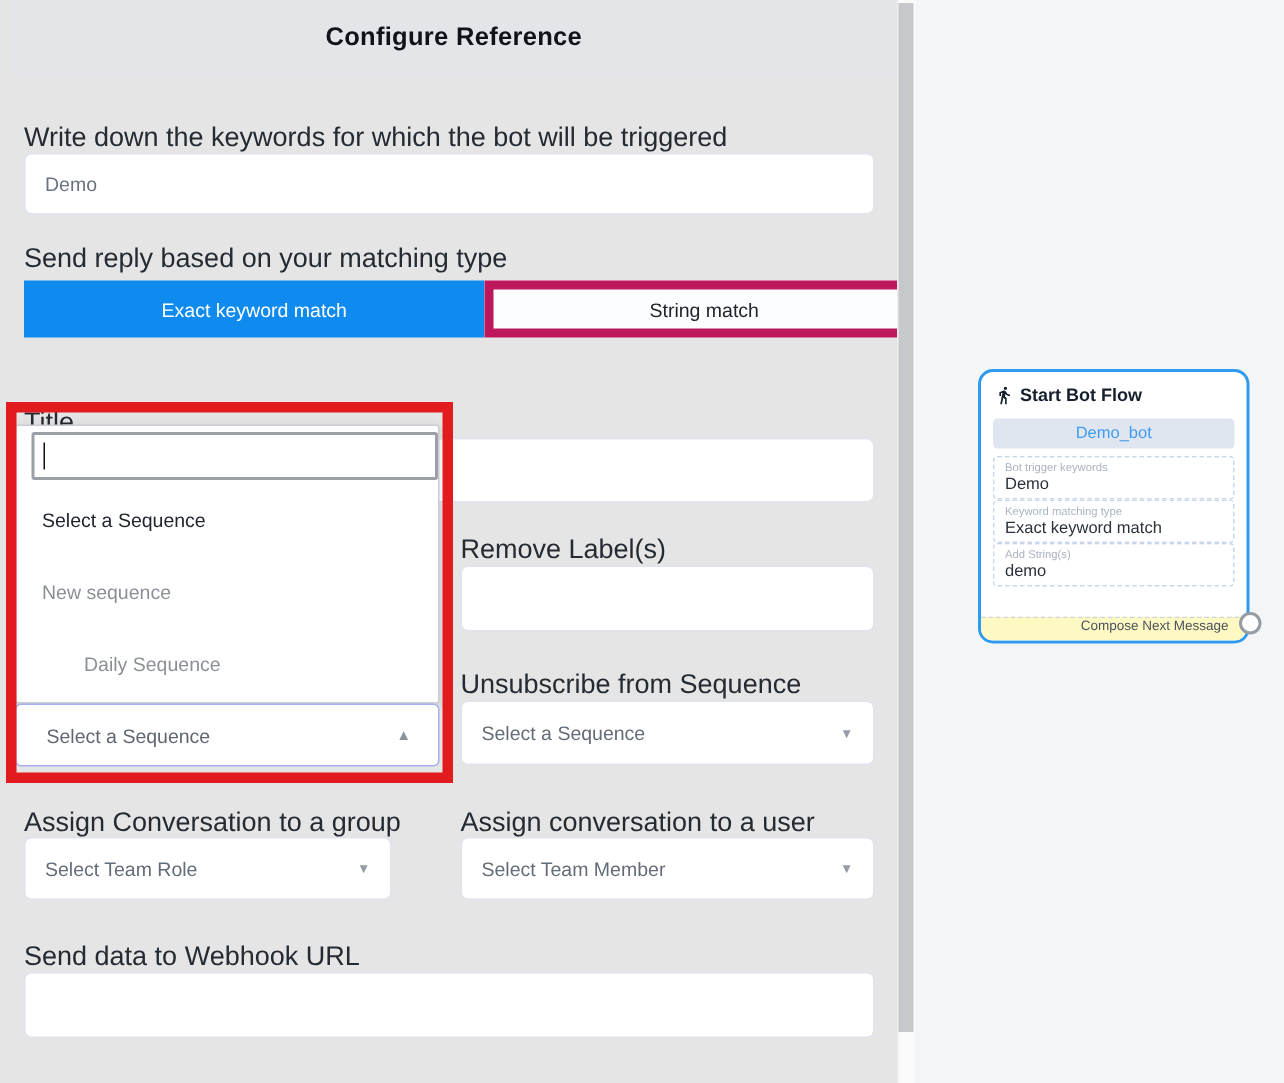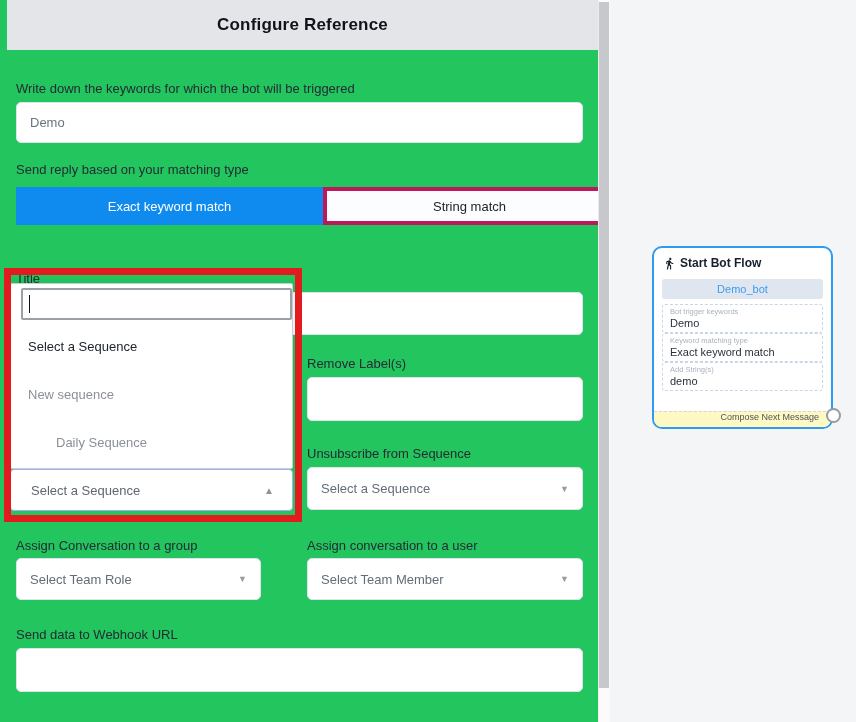--- a/index.html
+++ b/index.html
@@ -2,41 +2,41 @@
 <html><head>
 <meta charset="utf-8">
 <style>
   * { margin:0; padding:0; box-sizing:border-box; }
   html,body { background:#fff; }
   body { font-family:"Liberation Sans", sans-serif; }
   #screen { position:relative; width:856px; height:722px; overflow:hidden; background:#fff; }
   .abs { position:absolute; }
 
   
-  #left-panel { left:0; top:0; width:598px; height:722px; background:#22c55e; }
+  #left-panel { left:0; top:0; width:598px; height:722px; background:#e5e5e5; }
   #header-bar { left:7px; top:0; width:591px; height:50px; background:#e3e5e9;
                 display:flex; align-items:center; justify-content:center; }
   #header-bar .title { font-size:17px; font-weight:bold; color:#10131a; letter-spacing:.2px; }
 
-  .field-label { font-size:13px; color:#252b33; white-space:nowrap; }
+  .field-label { font-size:18px; color:#252b33; white-space:nowrap; }
   .text-input { background:#fff; border:1px solid #dfe3ec; border-radius:5px;
                 font-size:13px; color:#6b7280; padding:0 13px;
                 display:flex; align-items:center; }
   input.text-input { width:100%; height:100%; outline:none; }
   .select-box { background:#fff; border:1px solid #dfe3ec; border-radius:5px;
                 display:flex; align-items:center; justify-content:space-between;
                 padding:0 13px; font-size:13px; color:#636c77; cursor:pointer; }
   .select-arrow { font-size:9px; color:#959ca6; }
 
   
   #tabs { left:16px; top:187px; width:567px; height:38px; display:flex; }
   .tab { flex:none; display:flex; align-items:center; justify-content:center;
          font-size:13px; cursor:pointer; }
   #tab-exact { width:307px; background:#0f8bf0; color:#fff; }
-  #tab-string { width:293px; background:#fcfdfe; color:#20252d; border:4px solid #be185d; }
+  #tab-string { width:293px; background:#fcfdfe; color:#20252d; border:6px solid #be185d; }
 
   
   #seq-panel { left:10px; top:283px; width:283px; height:186px; background:#fff;
                border:1px solid #c9cdd4; border-radius:2px;
                box-shadow:0 2px 8px rgba(0,0,0,.12); z-index:5; }
   #seq-search { position:absolute; left:10px; top:4px; width:271px; height:32px;
                 border:2px solid #9aa0a6; border-radius:2px; background:#fff; }
   #seq-caret { position:absolute; left:6px; top:5px; width:1px; height:18px; background:#111; }
   .seq-option { position:absolute; left:17px; font-size:13px; white-space:nowrap; cursor:pointer; }
   #seq-opt-0 { top:55px; color:#20252e; }

